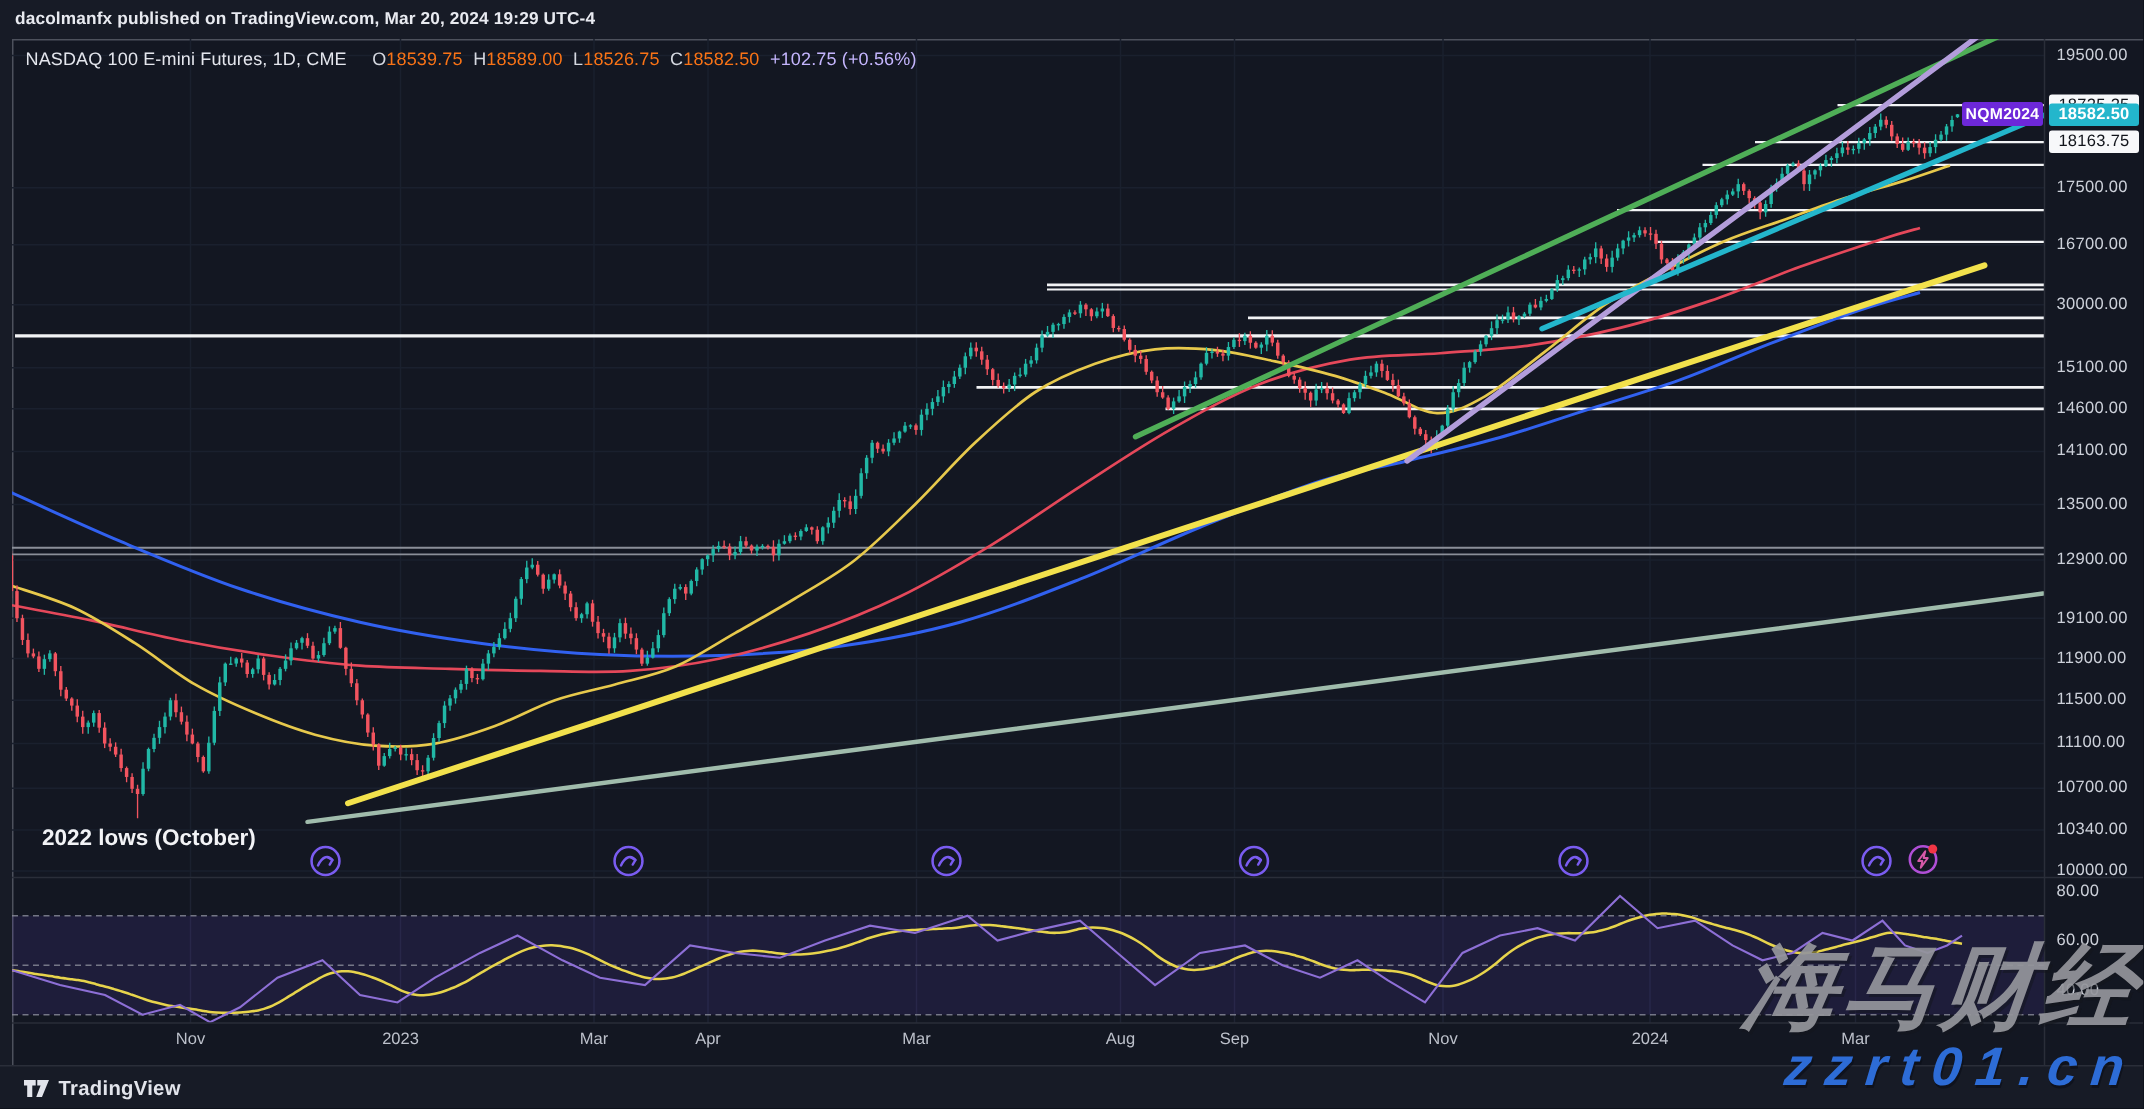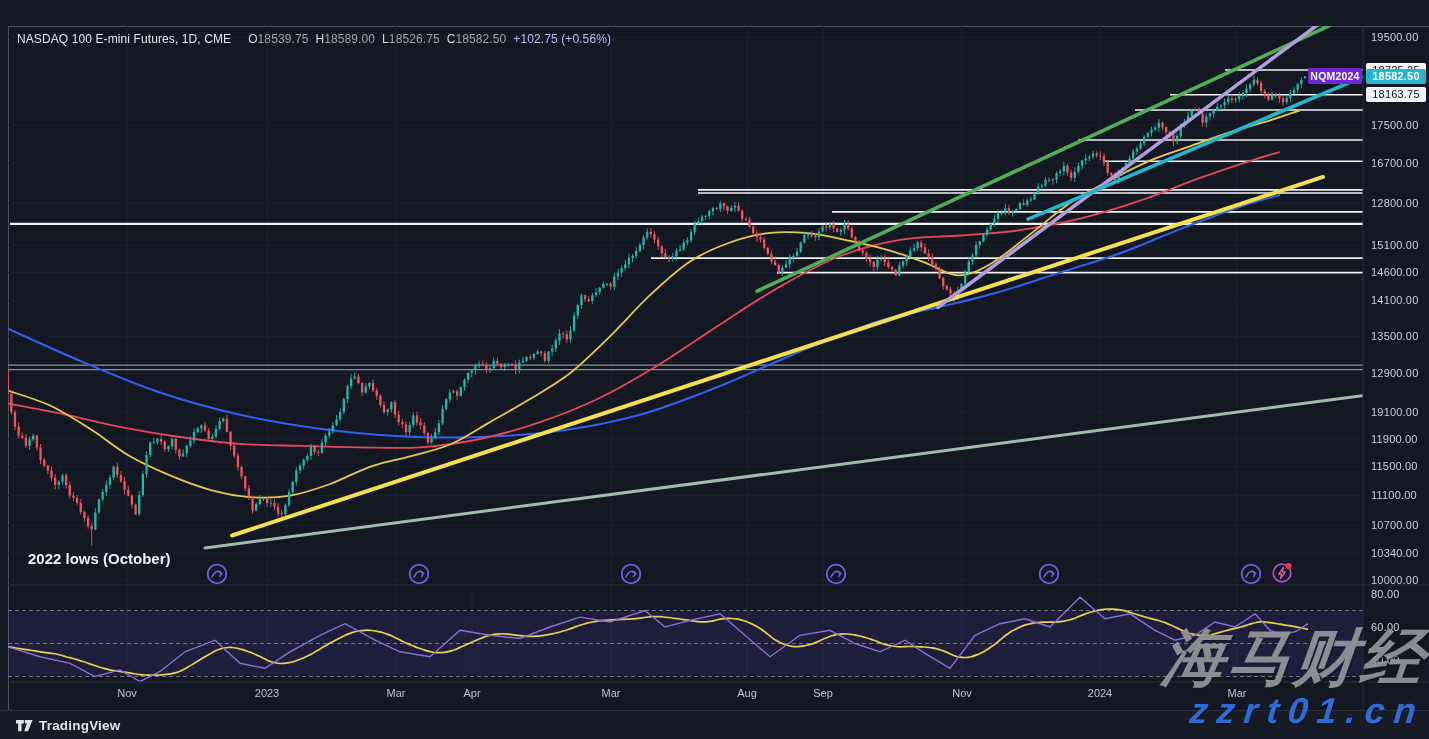--- a/index.html
+++ b/index.html
@@ -21,21 +21,21 @@
   .tv-brand { position:absolute; left:16px; bottom:6px; display:flex; align-items:center; gap:6px; z-index:6; }
   .tv-brand span { color:#e2e4eb; font-size:13.5px; font-weight:700; letter-spacing:.2px; }
   svg.chart { position:absolute; left:0; top:0; z-index:2; }
   .labels { position:absolute; inset:0; z-index:4; pointer-events:none;padding-left:21px; }
   .title-row {
     position:absolute; left:17px; top:32px; font-size:12px; color:#dde0e8;
     white-space:nowrap; z-index:5; font-weight:400; letter-spacing:.1px;
   }
   .title-row .sym { color:#e4e6ed; margin-right:10px; }
   .title-row .ltr { color:#d5d8e0; margin-left:7px; }
-  .title-row .val { color:#a3a3a3; }
+  .title-row .val { color:#f97316; }
   .title-row .chg { color:#c4b5fd; margin-left:7px; }
   .axis-lbl { position:absolute; left:1371px; font-size:11px; color:#ccd0d9; letter-spacing:.2px; }
   .time-lbl { position:absolute; top:687px; font-size:11px; color:#bdc1cb; transform:translateX(-50%); }
   .price-box {
     position:absolute; left:1366px; width:60px; height:15px; border-radius:2px;
     font-size:11px; line-height:15px; text-align:center; letter-spacing:.2px;
   }
   .price-box.white { background:#f7f8fa; color:#10131a; font-weight:400; }
   .price-box.teal  { background:#23b6cc; color:#ffffff; font-weight:700; }
   .contract-tag {
@@ -53,20 +53,21 @@
     position:absolute; right:4px; top:690px; z-index:7; font-size:36px; font-weight:700; font-style:italic;
     color:#2d6cd6; letter-spacing:9px; transform:skewX(-6deg); white-space:nowrap;
     text-shadow:1px 2px 0 rgba(10,14,24,.6);
   }
 </style>
 </head>
 <body>
 
 <div class="page">
 
+  <div class="pub-header">dacolmanfx published on TradingView.com, Mar 20, 2024 19:29 UTC-4</div>
 
   <div class="chart-card"></div>
 
   <svg class="chart" id="chartSvg" width="1429" height="739" viewBox="0 0 1429 739">
       <defs>
         <clipPath id="cpPrice">
           <rect x="8" y="26" width="1355" height="559"></rect>
         </clipPath>
         <clipPath id="cpRsi">
           <rect x="8" y="586" width="1355" height="96"></rect>
@@ -861,21 +862,21 @@
   <div class="title-row">
     <span class="sym">NASDAQ 100 E-mini Futures, 1D, CME</span><span class="ltr">O</span><span class="val">18539.75</span><span class="ltr">H</span><span class="val">18589.00</span><span class="ltr">L</span><span class="val">18526.75</span><span class="ltr">C</span><span class="val">18582.50</span><span class="chg">+102.75 (+0.56%)</span>
   </div>
 
   <div class="annotation">2022 lows (October)</div>
 
   <div class="labels" id="labelLayer">
       <div class="axis-lbl" style="top: 30.5px;">19500.00</div>
       <div class="axis-lbl" style="top: 118.586px;">17500.00</div>
       <div class="axis-lbl" style="top: 156.675px;">16700.00</div>
-      <div class="axis-lbl" style="top: 196.634px;">12800.00</div>
+      <div class="axis-lbl" style="top: 196.634px;">30000.00</div>
       <div class="axis-lbl" style="top: 238.656px;">15100.00</div>
       <div class="axis-lbl" style="top: 266.066px;">14600.00</div>
       <div class="axis-lbl" style="top: 294.431px;">14100.00</div>
       <div class="axis-lbl" style="top: 329.828px;">13500.00</div>
       <div class="axis-lbl" style="top: 366.834px;">12900.00</div>
       <div class="axis-lbl" style="top: 405.604px;">19100.00</div>
       <div class="axis-lbl" style="top: 432.515px;">11900.00</div>
       <div class="axis-lbl" style="top: 460.347px;">11500.00</div>
       <div class="axis-lbl" style="top: 489.164px;">11100.00</div>
       <div class="axis-lbl" style="top: 519.039px;">10700.00</div>

